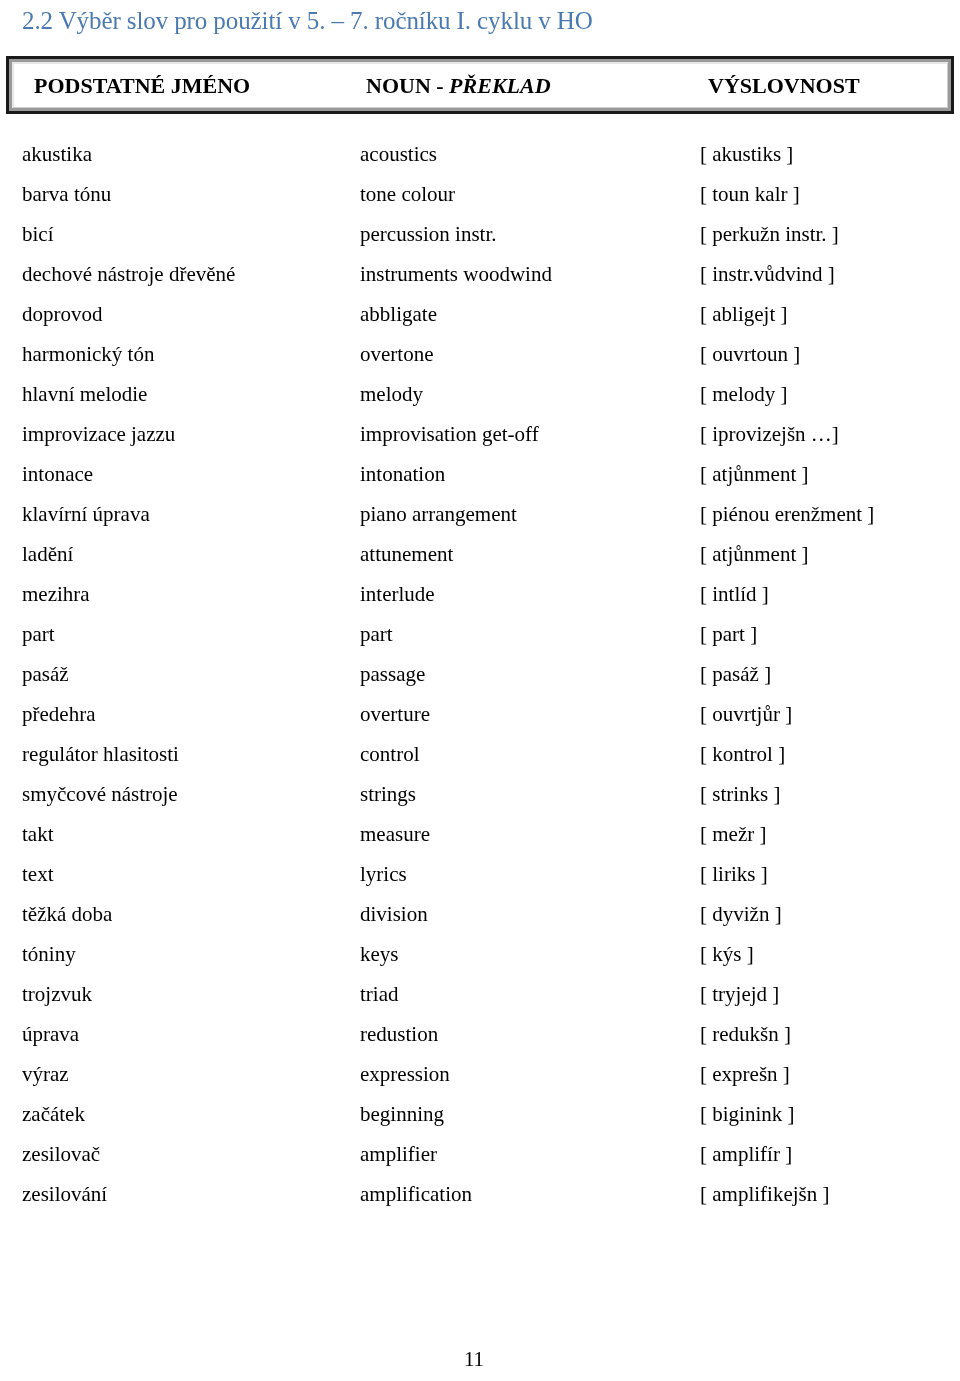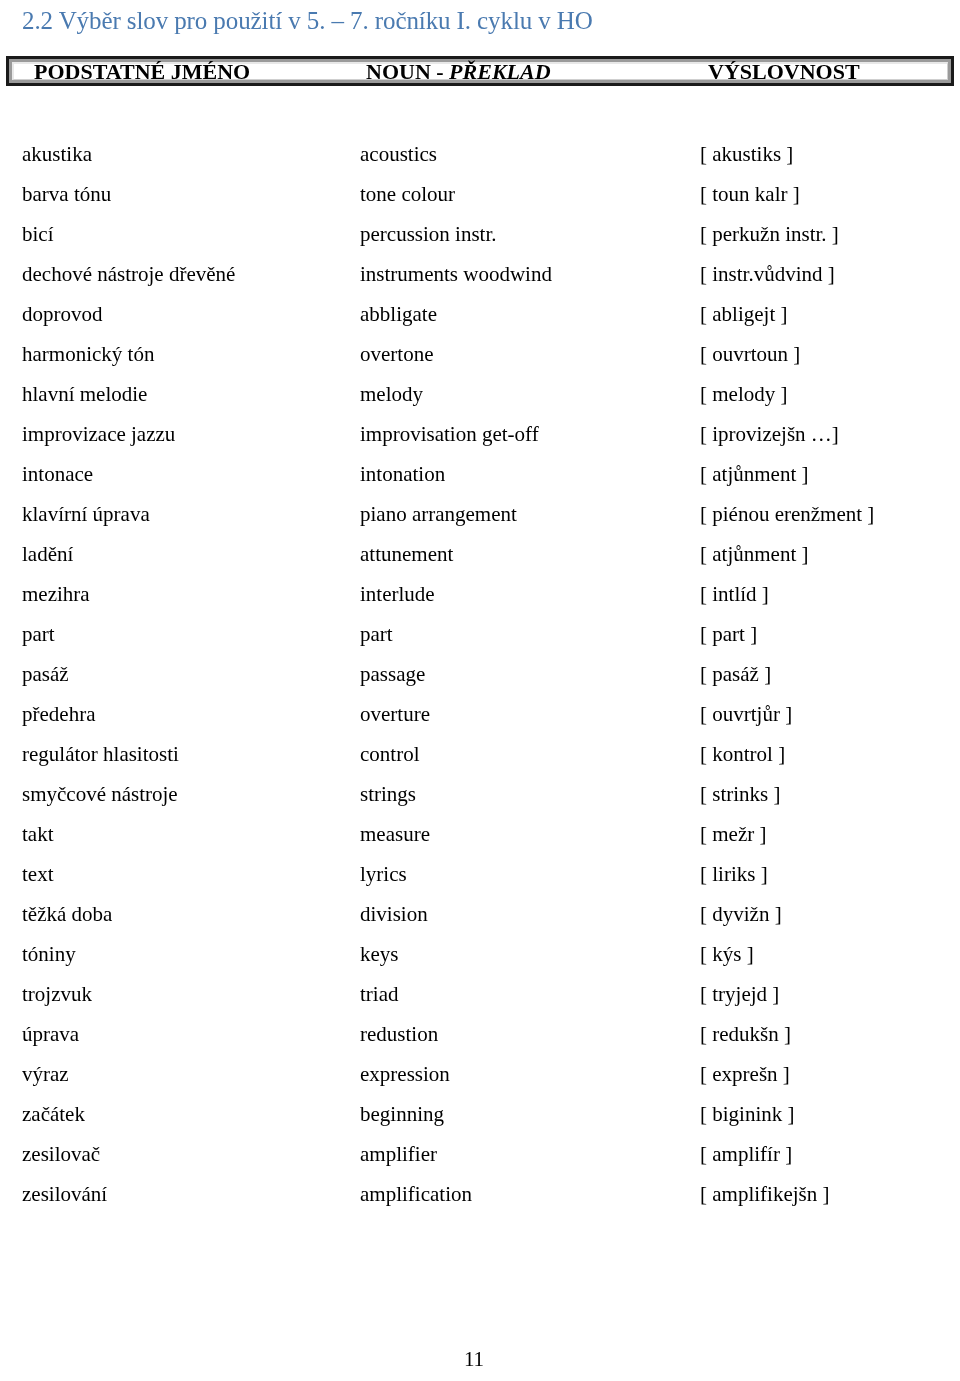--- a/index.html
+++ b/index.html
@@ -37,21 +37,21 @@
     color: #4a7ab0;
     white-space: nowrap;
   }
 
   
   .header-box {
     position: absolute;
     left: 6px;
     top: 56px;
     width: 948px;
-    height: 30px;
+    height: 58px;
     box-sizing: border-box;
     border: 3px solid #1a1a1a;
     background: #9a9a9a;
     padding: 3px;
   }
   .header-inner {
     position: relative;
     width: 100%;
     height: 100%;
     box-sizing: border-box;

